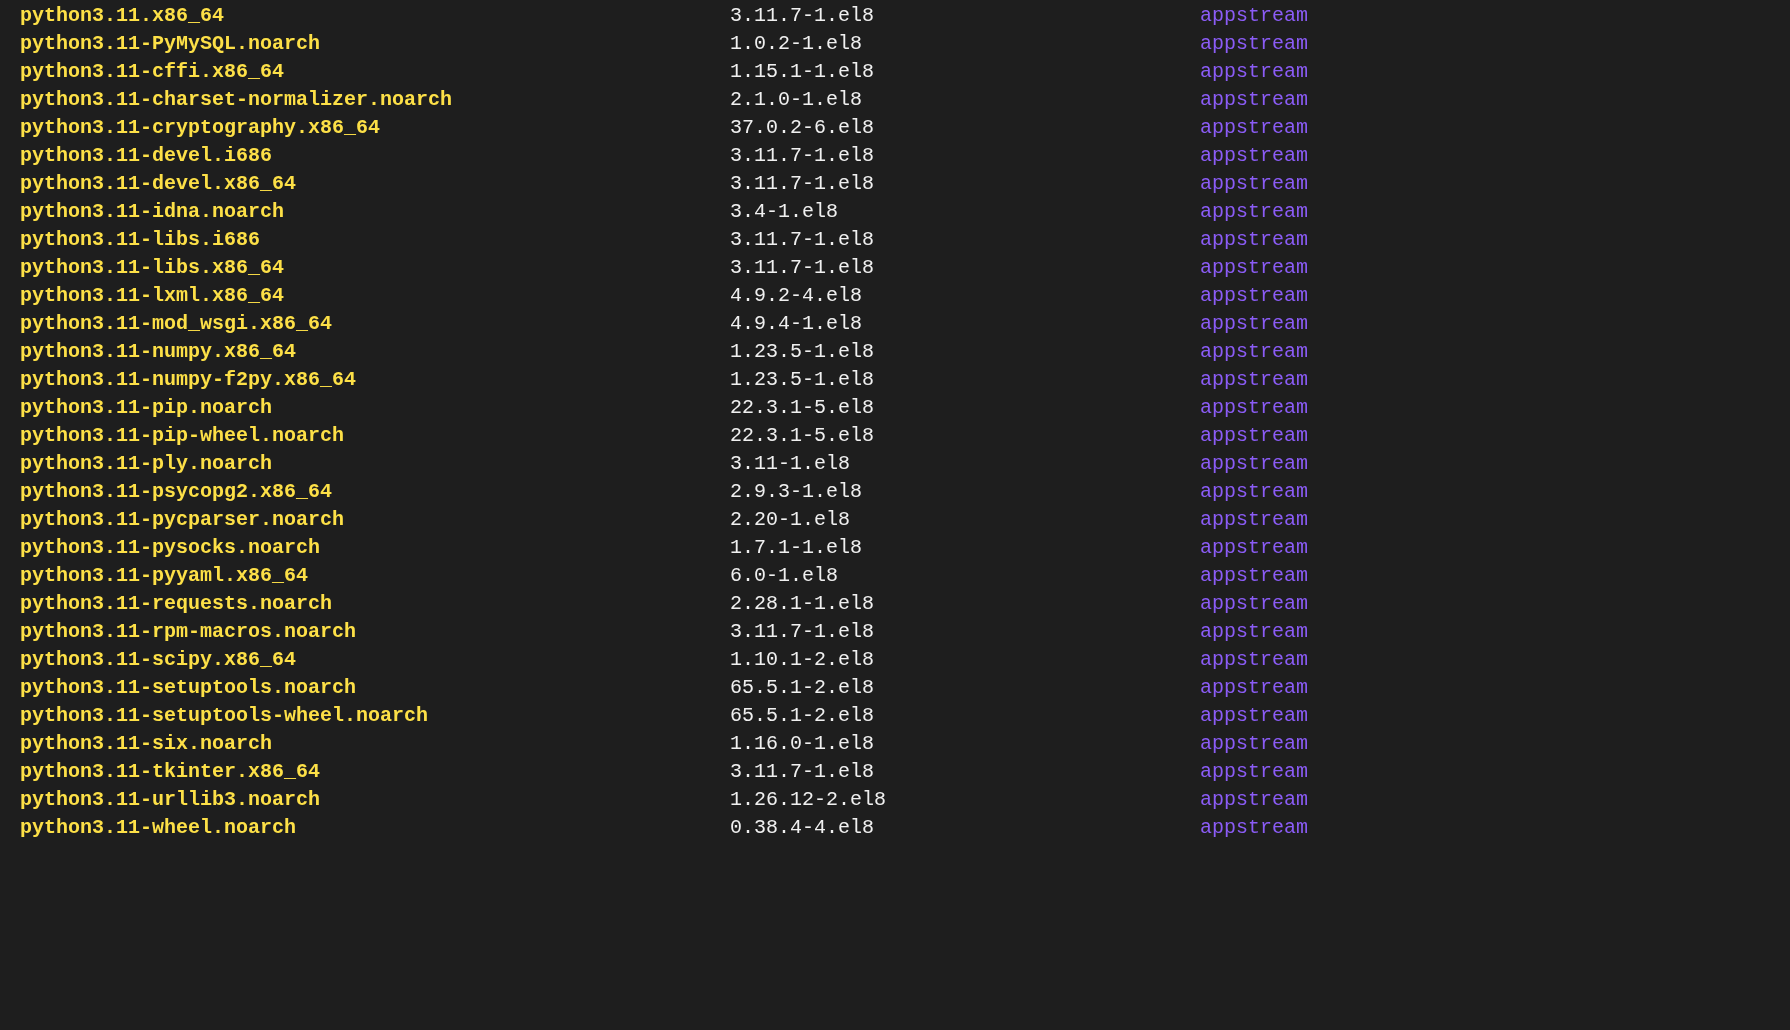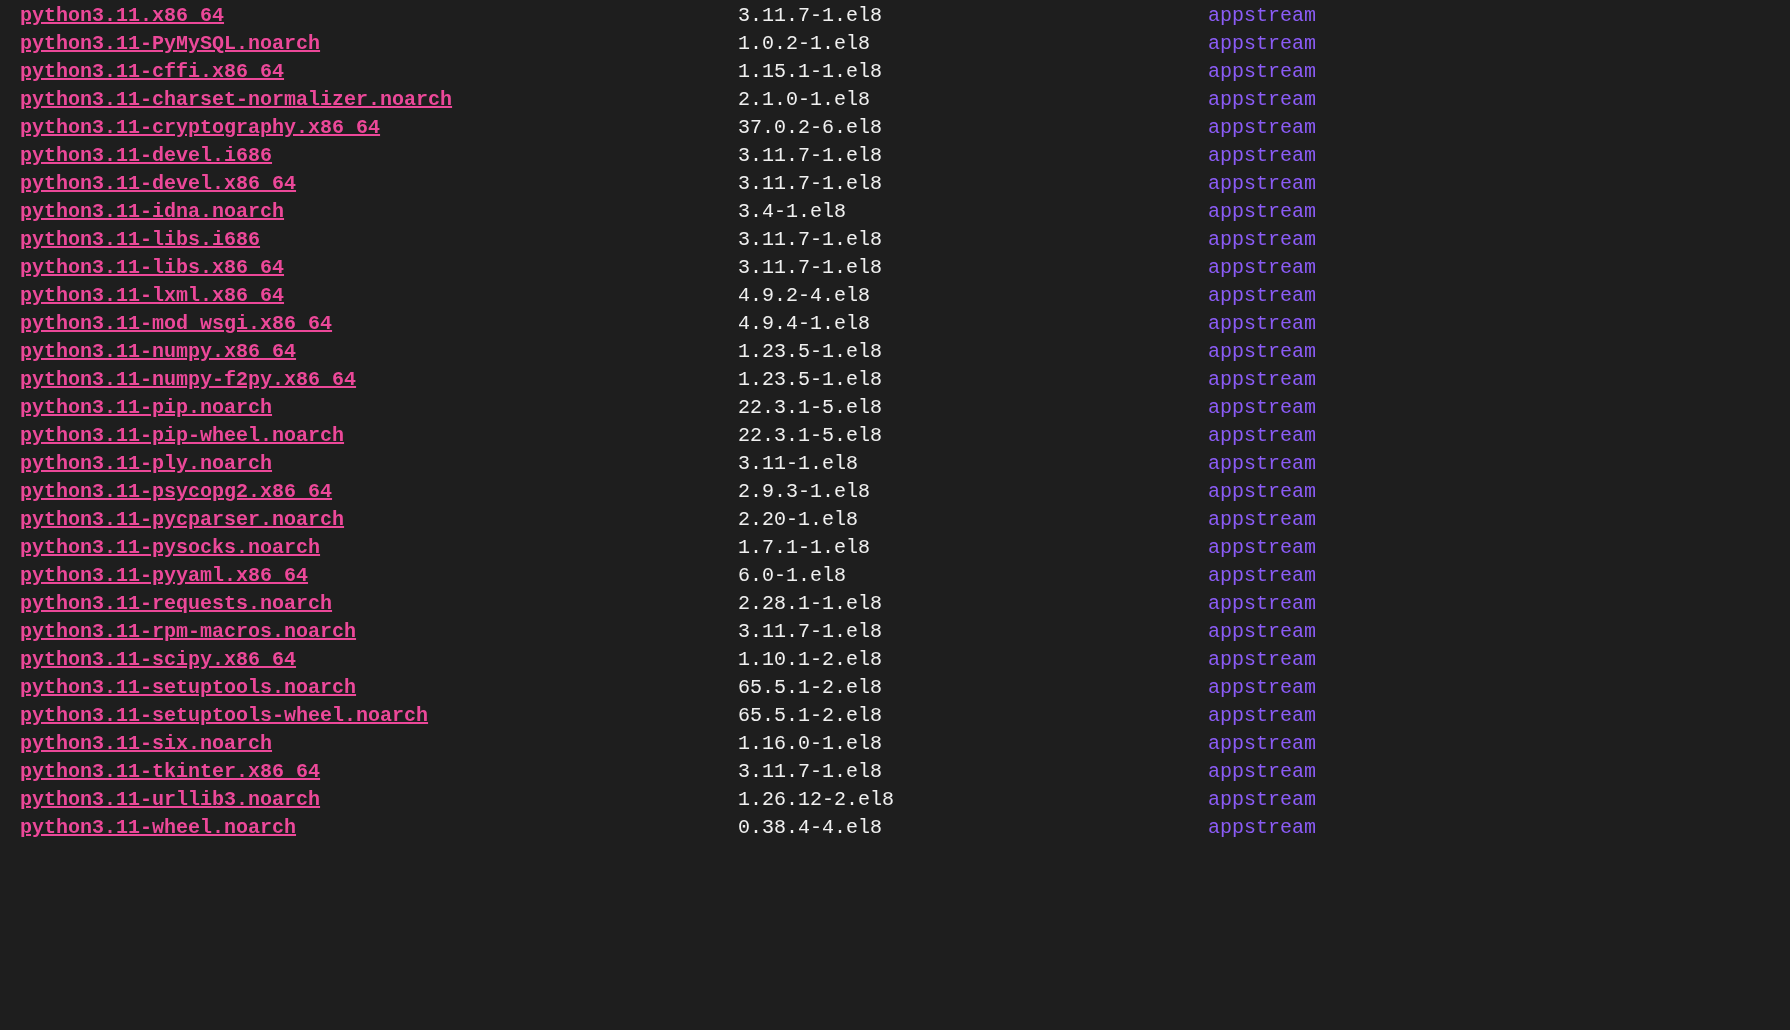--- a/index.html
+++ b/index.html
@@ -13,31 +13,29 @@
     overflow: hidden;
   }
   .terminal {
     padding: 2px 0 0 20px;
     white-space: pre;
   }
   .row {
     display: flex;
   }
   .col-name {
-    color: #ec4899; 
+    color: #fde047; 
     font-weight: bold;
     width: 710px;
     flex: 0 0 auto;
-    text-decoration: underline;
   }
   .col-version {
     color: #f0f0f0;
     width: 470px;
     flex: 0 0 auto;
-    margin-left: 8px;
   }
   .col-repo {
     color: #8b5cf6;
     flex: 0 0 auto;
   }
 </style>
 </head>
 <body>
 
 <div class="terminal" id="terminal"><div class="row"><span class="col-name">python3.11.x86_64</span><span class="col-version">3.11.7-1.el8</span><span class="col-repo">appstream</span></div><div class="row"><span class="col-name">python3.11-PyMySQL.noarch</span><span class="col-version">1.0.2-1.el8</span><span class="col-repo">appstream</span></div><div class="row"><span class="col-name">python3.11-cffi.x86_64</span><span class="col-version">1.15.1-1.el8</span><span class="col-repo">appstream</span></div><div class="row"><span class="col-name">python3.11-charset-normalizer.noarch</span><span class="col-version">2.1.0-1.el8</span><span class="col-repo">appstream</span></div><div class="row"><span class="col-name">python3.11-cryptography.x86_64</span><span class="col-version">37.0.2-6.el8</span><span class="col-repo">appstream</span></div><div class="row"><span class="col-name">python3.11-devel.i686</span><span class="col-version">3.11.7-1.el8</span><span class="col-repo">appstream</span></div><div class="row"><span class="col-name">python3.11-devel.x86_64</span><span class="col-version">3.11.7-1.el8</span><span class="col-repo">appstream</span></div><div class="row"><span class="col-name">python3.11-idna.noarch</span><span class="col-version">3.4-1.el8</span><span class="col-repo">appstream</span></div><div class="row"><span class="col-name">python3.11-libs.i686</span><span class="col-version">3.11.7-1.el8</span><span class="col-repo">appstream</span></div><div class="row"><span class="col-name">python3.11-libs.x86_64</span><span class="col-version">3.11.7-1.el8</span><span class="col-repo">appstream</span></div><div class="row"><span class="col-name">python3.11-lxml.x86_64</span><span class="col-version">4.9.2-4.el8</span><span class="col-repo">appstream</span></div><div class="row"><span class="col-name">python3.11-mod_wsgi.x86_64</span><span class="col-version">4.9.4-1.el8</span><span class="col-repo">appstream</span></div><div class="row"><span class="col-name">python3.11-numpy.x86_64</span><span class="col-version">1.23.5-1.el8</span><span class="col-repo">appstream</span></div><div class="row"><span class="col-name">python3.11-numpy-f2py.x86_64</span><span class="col-version">1.23.5-1.el8</span><span class="col-repo">appstream</span></div><div class="row"><span class="col-name">python3.11-pip.noarch</span><span class="col-version">22.3.1-5.el8</span><span class="col-repo">appstream</span></div><div class="row"><span class="col-name">python3.11-pip-wheel.noarch</span><span class="col-version">22.3.1-5.el8</span><span class="col-repo">appstream</span></div><div class="row"><span class="col-name">python3.11-ply.noarch</span><span class="col-version">3.11-1.el8</span><span class="col-repo">appstream</span></div><div class="row"><span class="col-name">python3.11-psycopg2.x86_64</span><span class="col-version">2.9.3-1.el8</span><span class="col-repo">appstream</span></div><div class="row"><span class="col-name">python3.11-pycparser.noarch</span><span class="col-version">2.20-1.el8</span><span class="col-repo">appstream</span></div><div class="row"><span class="col-name">python3.11-pysocks.noarch</span><span class="col-version">1.7.1-1.el8</span><span class="col-repo">appstream</span></div><div class="row"><span class="col-name">python3.11-pyyaml.x86_64</span><span class="col-version">6.0-1.el8</span><span class="col-repo">appstream</span></div><div class="row"><span class="col-name">python3.11-requests.noarch</span><span class="col-version">2.28.1-1.el8</span><span class="col-repo">appstream</span></div><div class="row"><span class="col-name">python3.11-rpm-macros.noarch</span><span class="col-version">3.11.7-1.el8</span><span class="col-repo">appstream</span></div><div class="row"><span class="col-name">python3.11-scipy.x86_64</span><span class="col-version">1.10.1-2.el8</span><span class="col-repo">appstream</span></div><div class="row"><span class="col-name">python3.11-setuptools.noarch</span><span class="col-version">65.5.1-2.el8</span><span class="col-repo">appstream</span></div><div class="row"><span class="col-name">python3.11-setuptools-wheel.noarch</span><span class="col-version">65.5.1-2.el8</span><span class="col-repo">appstream</span></div><div class="row"><span class="col-name">python3.11-six.noarch</span><span class="col-version">1.16.0-1.el8</span><span class="col-repo">appstream</span></div><div class="row"><span class="col-name">python3.11-tkinter.x86_64</span><span class="col-version">3.11.7-1.el8</span><span class="col-repo">appstream</span></div><div class="row"><span class="col-name">python3.11-urllib3.noarch</span><span class="col-version">1.26.12-2.el8</span><span class="col-repo">appstream</span></div><div class="row"><span class="col-name">python3.11-wheel.noarch</span><span class="col-version">0.38.4-4.el8</span><span class="col-repo">appstream</span></div></div>

